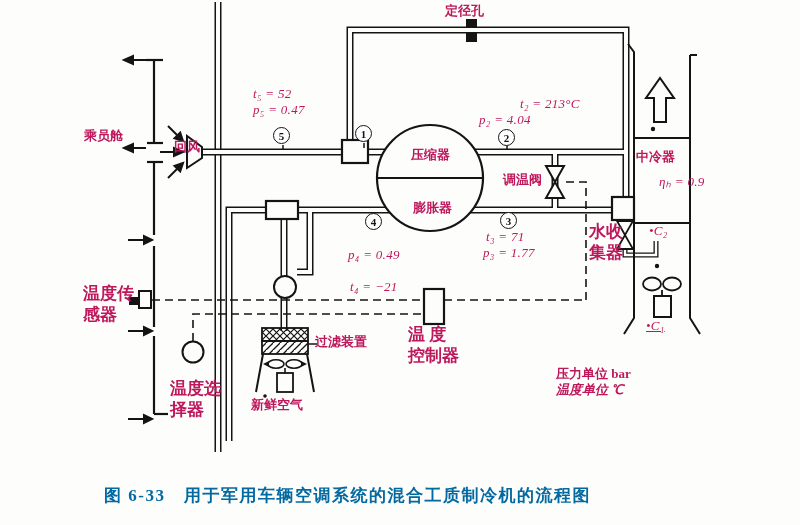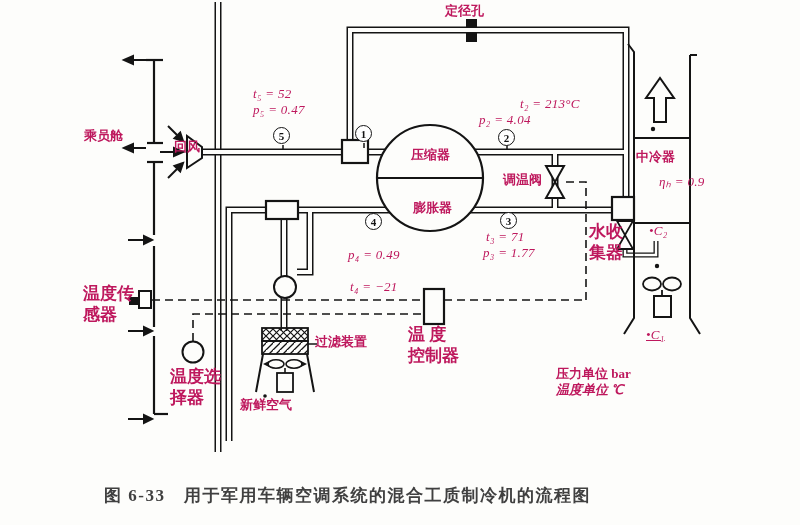--- a/index.html
+++ b/index.html
@@ -6,21 +6,21 @@
   #stage{position:relative;width:800px;height:525px;background:#fdfdfb;overflow:hidden;
          font-family:"Liberation Serif",serif;color:#141414;}
   #diagram-svg{position:absolute;left:0;top:0;}
   .lbl{position:absolute;color:#be185d;font-weight:600;font-size:13px;line-height:1.25;
        white-space:pre-line;font-family:"Liberation Serif",serif;}
   .sm{font-size:17px;}
   .it{font-style:italic;font-weight:500;font-size:13px;letter-spacing:.3px;}
   .mk{position:absolute;width:17px;height:17px;border:1.6px solid #141414;border-radius:50%;
       background:#fff;font:700 11px "Liberation Serif",serif;display:flex;align-items:center;
       justify-content:center;box-sizing:border-box;color:#141414;}
-  .caption{position:absolute;font-size:17px;font-weight:700;letter-spacing:1.5px;color:#404040;}
+  .caption{position:absolute;font-size:17px;font-weight:700;letter-spacing:1.5px;color:#0369a1;}
 </style>
 </head>
 <body>
 
 <div id="stage">
 
 <svg id="diagram-svg" width="800" height="525" viewBox="0 0 800 525">
   <defs>
     <pattern id="hx" width="7" height="7" patternUnits="userSpaceOnUse">
       <path d="M0,0 L7,7 M7,0 L0,7" stroke="#141414" stroke-width="1.2"></path>
@@ -196,26 +196,26 @@
 <div class="lbl it" style="left:348px;top:247px;">p₄ = 0.49</div>
 
 <div class="lbl" style="left:411px;top:147px;">压缩器</div>
 <div class="lbl" style="left:413px;top:200px;">膨胀器</div>
 <div class="lbl" style="left:503px;top:172px;">调温阀</div>
 <div class="lbl" style="left:636px;top:149px;text-align:right;">中冷器</div>
 <div class="lbl it" style="left:639px;top:174px;padding-left:20px;">ηₕ = 0.9</div>
 <div class="lbl sm" style="left:589px;top:221px;">水收
 集器</div>
 <div class="lbl it" style="left:649px;top:223px;">•C₂</div>
-<div class="lbl it" style="left:646px;top:327px;text-decoration:underline;">•C₁</div>
+<div class="lbl it" style="left:646px;top:318px;text-decoration:underline;">•C₁</div>
 <div class="lbl" style="left:315px;top:334px;">过滤装置</div>
-<div class="lbl" style="left:240px;top:397px;">新鲜空气</div>
+<div class="lbl" style="left:251px;top:397px;">新鲜空气</div>
 <div class="lbl sm" style="left:83px;top:283px;">温度传
 感器</div>
-<div class="lbl sm" style="left:170px;top:366px;">温度选
+<div class="lbl sm" style="left:170px;top:378px;">温度选
 择器</div>
 <div class="lbl sm" style="left:408px;top:324px;">温 度
 控制器</div>
 <div class="lbl" style="left:556px;top:366px;">压力单位  bar</div>
 <div class="lbl" style="left:556px;top:382px;font-style:italic;">温度单位  ℃</div>
 
 <span class="mk" style="left:273px;top:127px;">5</span>
 <span class="mk" style="left:355px;top:125px;">1</span>
 <span class="mk" style="left:498px;top:129px;">2</span>
 <span class="mk" style="left:500px;top:212px;">3</span>

